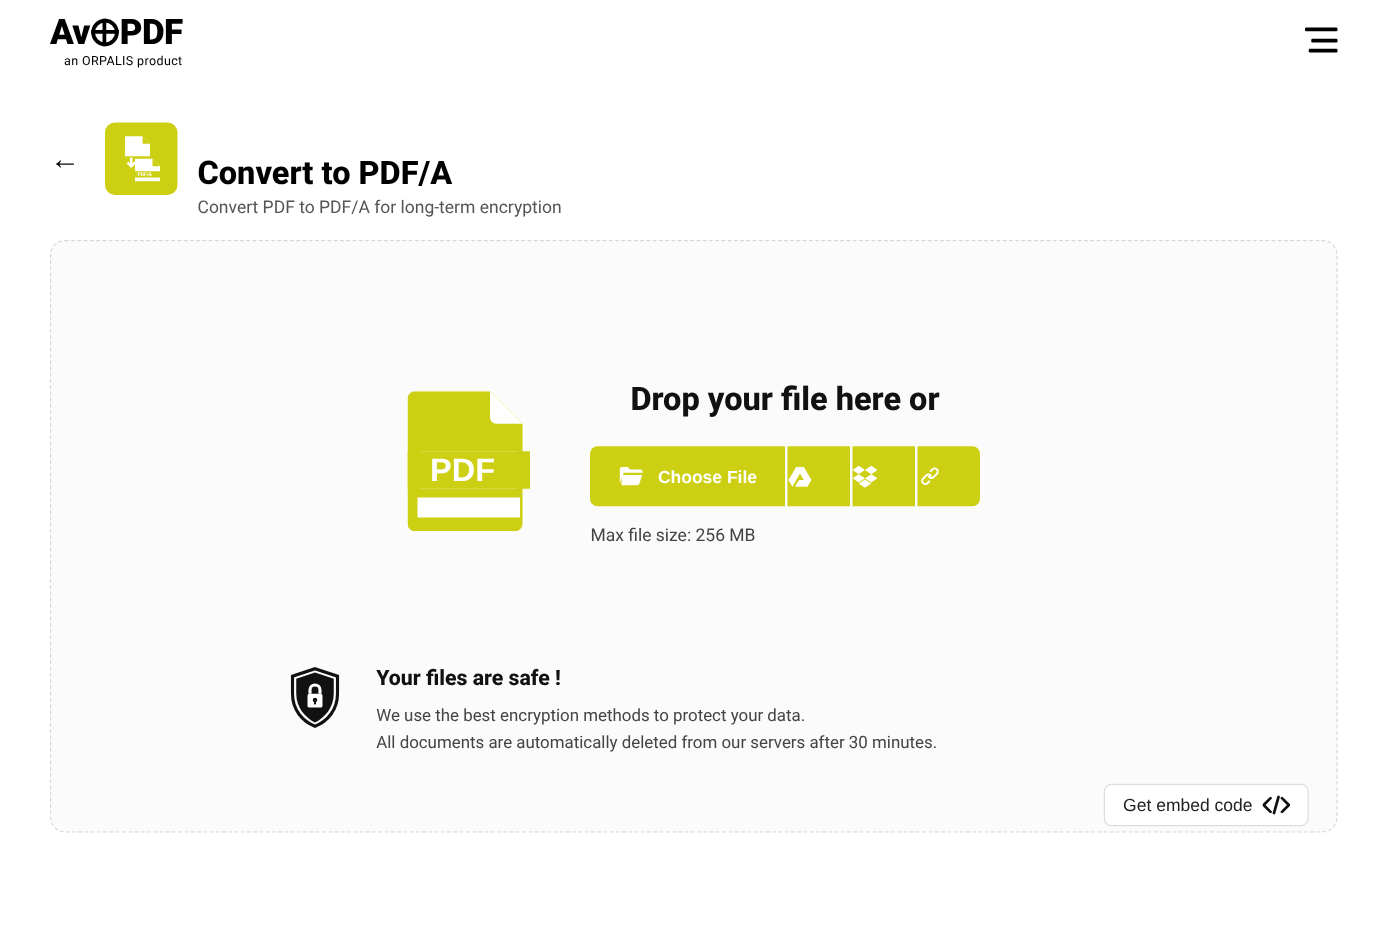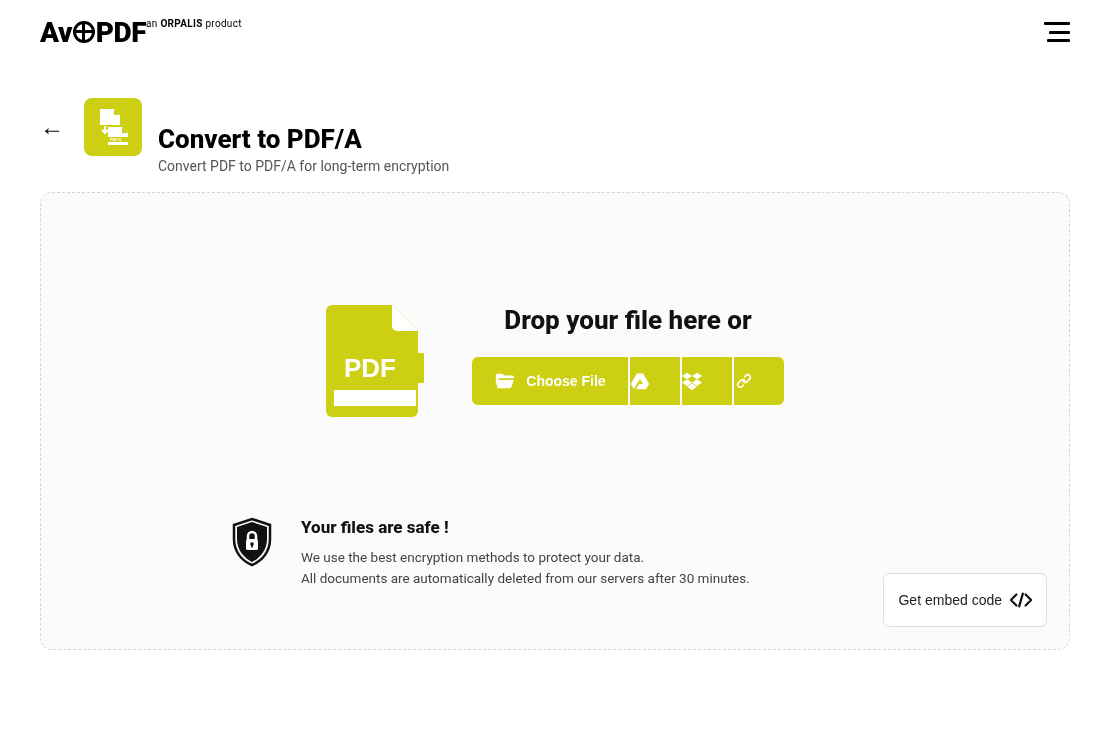--- a/index.html
+++ b/index.html
@@ -13,21 +13,22 @@
     }
     .header {
       display: flex;
       justify-content: space-between;
       align-items: center;
       padding: 8px 40px 0 40px;
       height: 56px;
     }
     .logo-wrap {
       display: flex;
-      align-items: flex-start;
+      flex-direction: column;
+      align-items: flex-end;
     }
     .logo {
       font-size: 28px;
       font-weight: 900;
       letter-spacing: -0.5px;
       color: #000;
       display: flex;
       align-items: center;
     }
     .logo .globe {
@@ -50,21 +51,21 @@
     .logo .globe::after {
       left: -3px; top: 6px;
       width: 22px; height: 3px;
     }
     .logo-sub {
       font-size: 10px;
       color: #000;
       margin-top: 2px;
       letter-spacing: 0.3px;
     }
-    .logo-sub b { font-weight: 700; }
+    .logo-sub b { font-weight: 400; }
     .hamburger {
       width: 26px;
       height: 20px;
       display: flex;
       flex-direction: column;
       justify-content: space-between;
       cursor: pointer;
     }
     .hamburger span {
       display: block;
@@ -179,25 +180,25 @@
     }
     .safety-text p {
       font-size: 13.5px;
       color: #444;
       line-height: 1.55;
     }
 
     .embed-btn {
       position: absolute;
       right: 22px;
-      bottom: 22px;
+      bottom: 4px;
       border: 1px solid #ddd;
       background: #fff;
       border-radius: 6px;
-      padding: 18px 14px;
+      padding: 8px 14px;
       font-size: 14px;
       color: #222;
       display: flex;
       align-items: center;
       gap: 8px;
       cursor: pointer;
     }
     .embed-btn svg { width: 22px; height: 16px; }
   </style>
 </head>
@@ -270,20 +271,21 @@
           <svg viewBox="0 0 24 24">
               <path d="M6 2l6 4-6 4-6-4 6-4zm12 0l6 4-6 4-6-4 6-4zM6 10l6 4-6 4-6-4 6-4zm12 0l6 4-6 4-6-4 6-4zM12 15l6 4-6 4-6-4 6-4z"></path>
             </svg>
         </button>
         <button class="btn btn-link">
           <svg viewBox="0 0 24 24">
               <path d="M10.6 13.4a4 4 0 0 0 5.7 0l3-3a4 4 0 0 0-5.7-5.7l-1.5 1.5a1 1 0 1 0 1.4 1.4l1.5-1.5a2 2 0 1 1 2.9 2.9l-3 3a2 2 0 0 1-2.9 0 1 1 0 1 0-1.4 1.4zm2.8-2.8a4 4 0 0 0-5.7 0l-3 3a4 4 0 0 0 5.7 5.7l1.5-1.5a1 1 0 1 0-1.4-1.4L8.9 17.9a2 2 0 1 1-2.9-2.9l3-3a2 2 0 0 1 2.9 0 1 1 0 1 0 1.5-1.4z"></path>
             </svg>
         </button>
       </div>
+      <div class="max-size">Max file size: 256 MB</div>
     </div>
   </div>
 
   <div class="safety">
     <div class="safety-icon">
       <svg viewBox="0 0 42 50">
         <path fill="none" stroke="#111" stroke-width="2.5" d="M21 2 L39 8 V22 C39 35 31 44 21 48 C11 44 3 35 3 22 V8 Z"></path>
         <path fill="#111" d="M21 5 L36 10 V22 C36 33 29 41 21 45 C13 41 6 33 6 22 V10 Z"></path>
         <rect x="15" y="22" width="12" height="11" rx="1.5" fill="#fff"></rect>
         <path fill="none" stroke="#fff" stroke-width="2.5" d="M17 22 v-3 a4 4 0 0 1 8 0 v3"></path>

